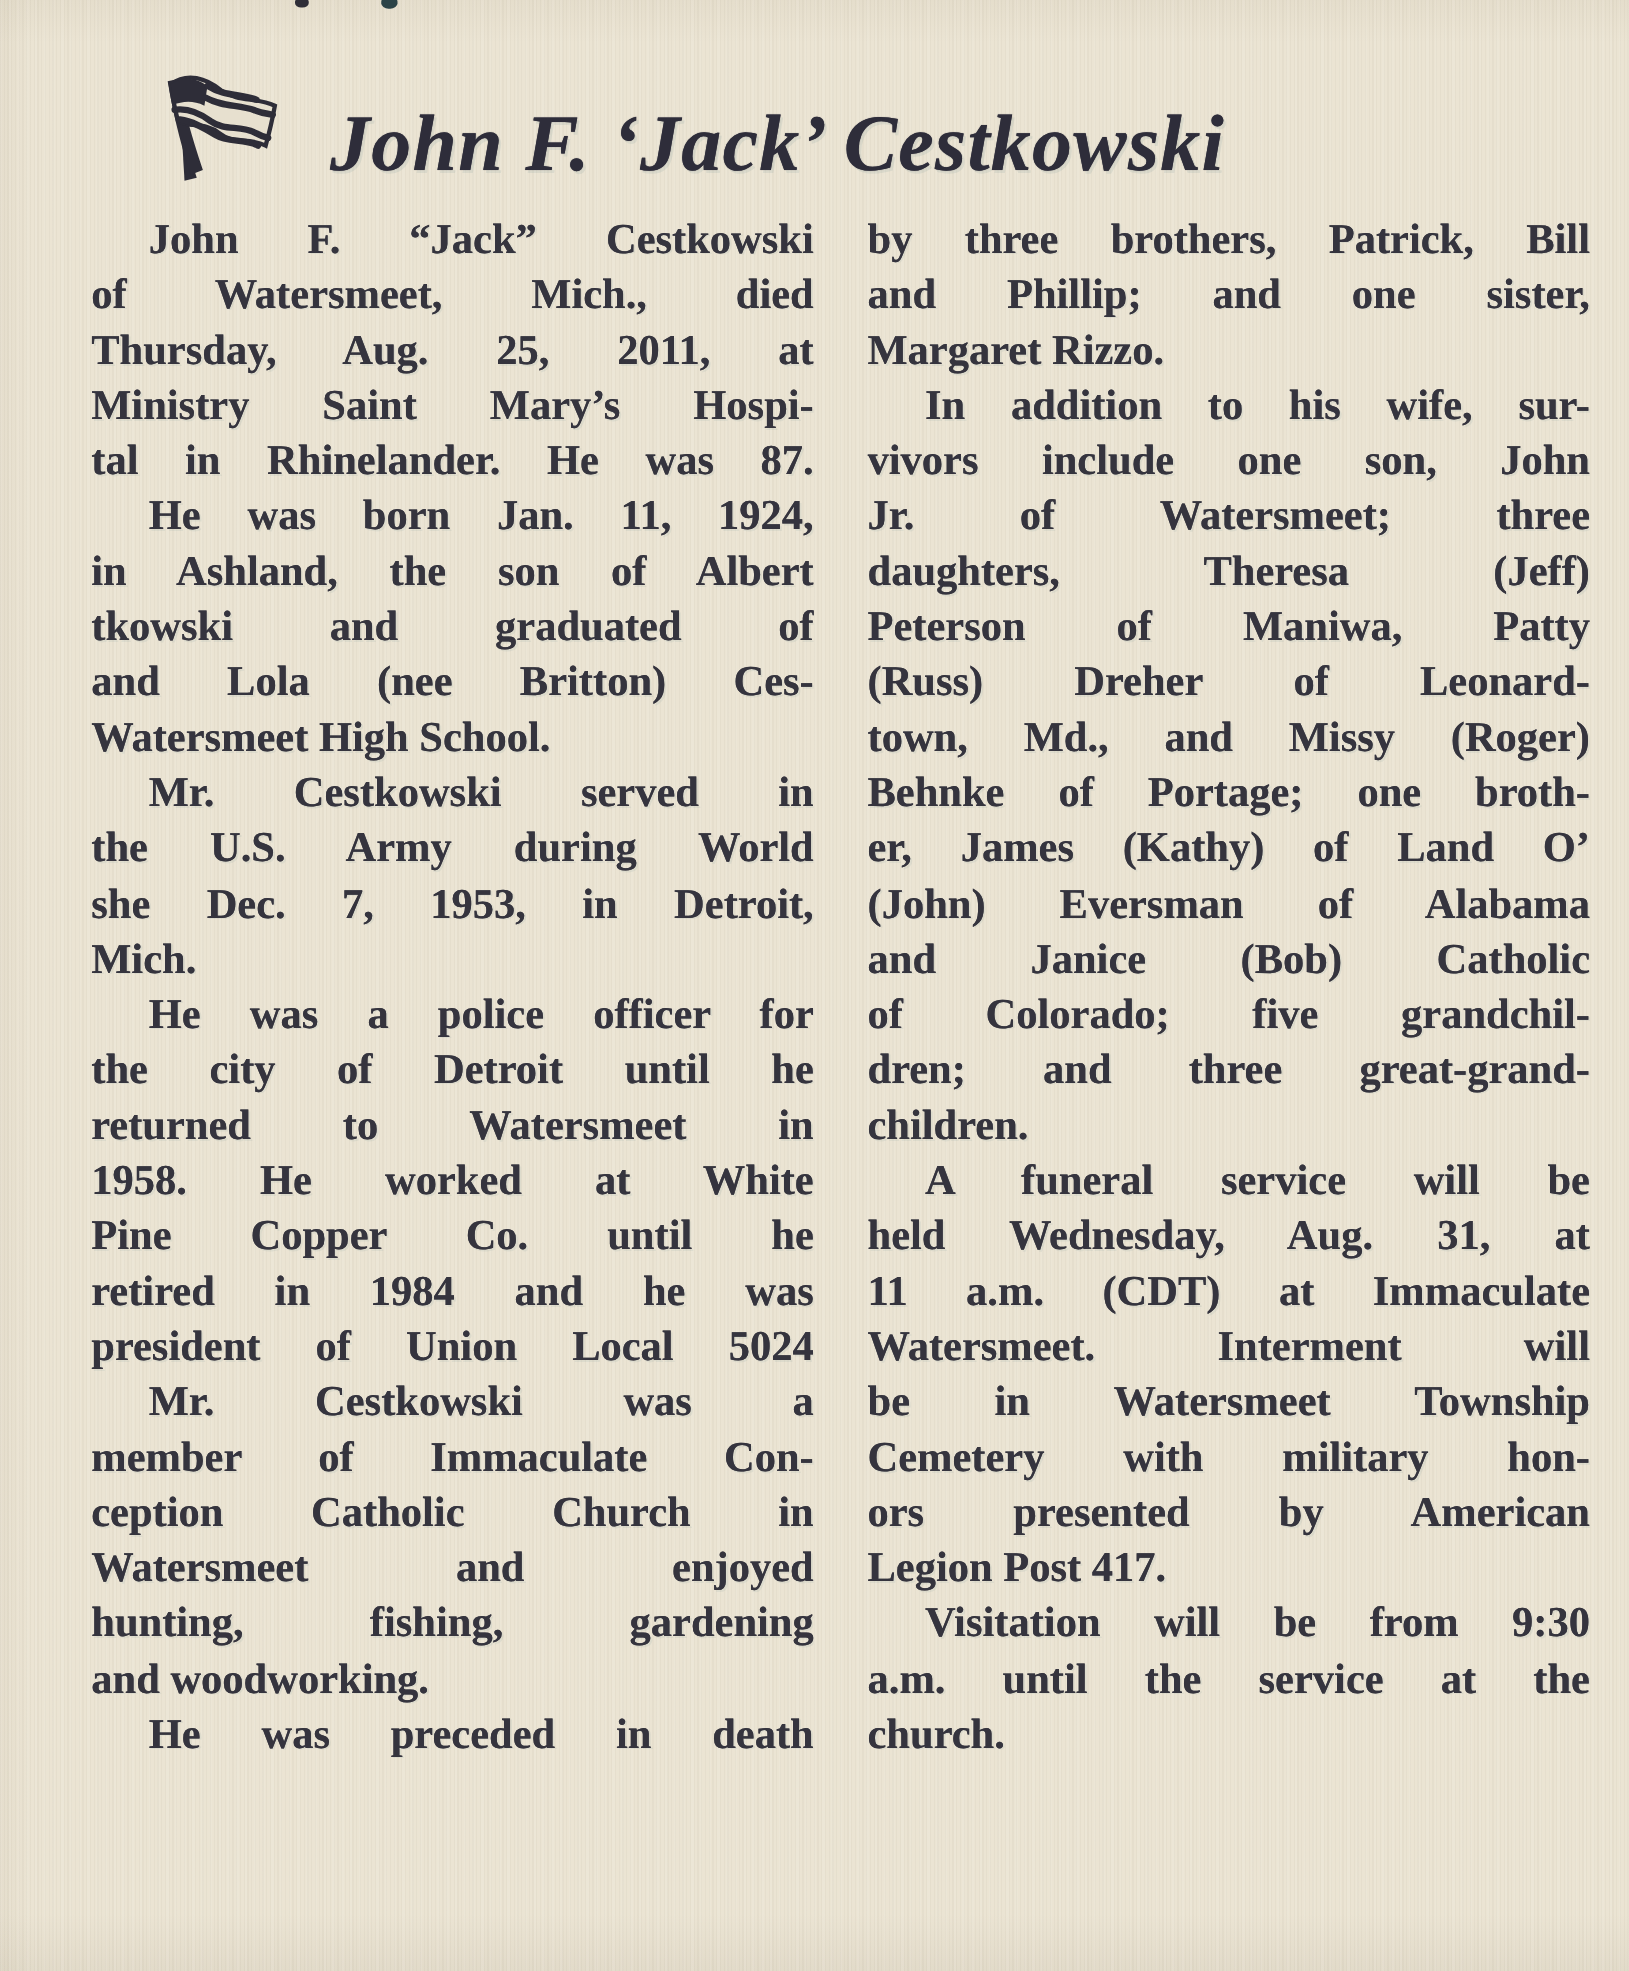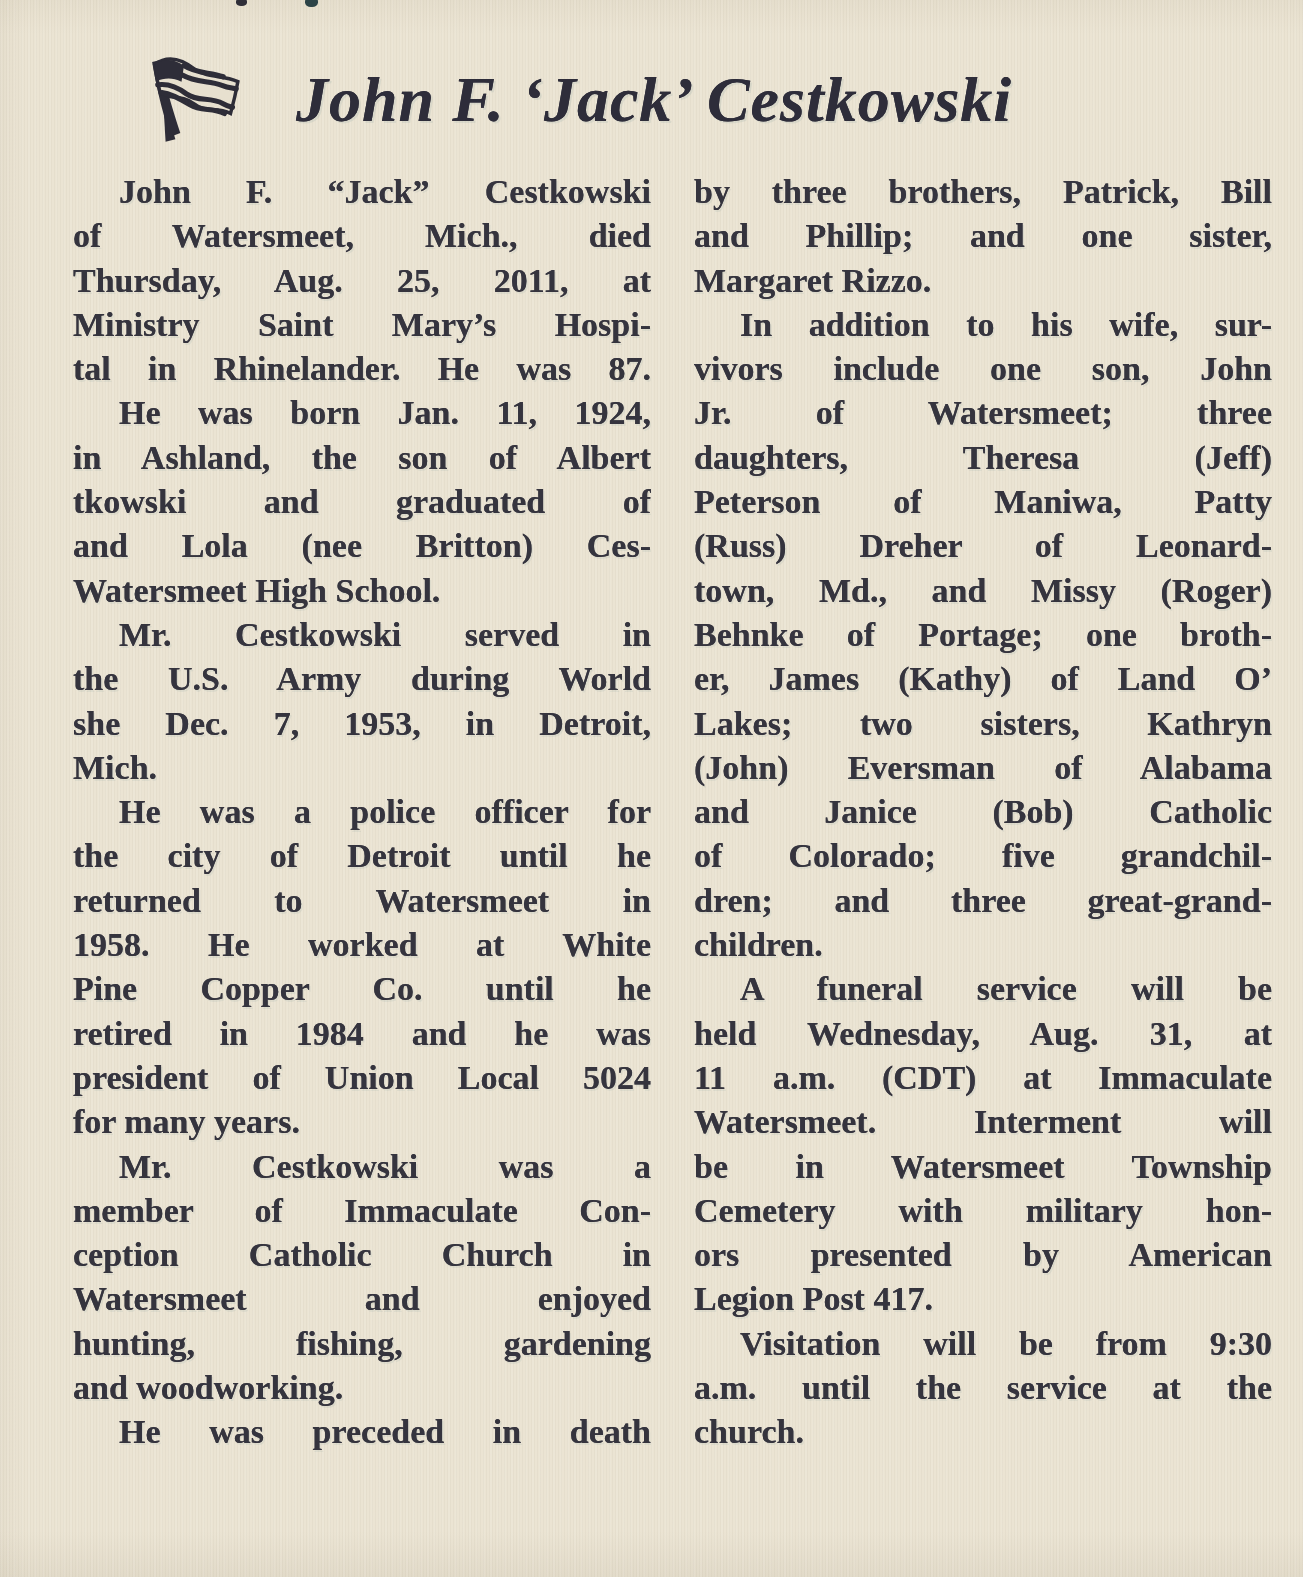--- a/index.html
+++ b/index.html
@@ -18,22 +18,22 @@
       repeating-linear-gradient(90deg, rgba(255,255,255,0.07) 0 2px, rgba(0,0,0,0) 2px 7px),
       linear-gradient(180deg, rgba(175,165,140,0.10) 0, rgba(0,0,0,0) 34px),
       linear-gradient(0deg, rgba(160,150,128,0.12) 0, rgba(0,0,0,0) 46px),
       linear-gradient(90deg, rgba(160,150,128,0.08) 0, rgba(0,0,0,0) 26px);
   }
   .clipping{position:absolute;inset:0;}
   .cutoff-mark{position:absolute;background:#2f2e38;border-radius:45%;}
   .cutoff-mark.m1{left:236px;top:-2px;width:11px;height:8px;}
   .cutoff-mark.m2{left:305px;top:-3px;width:13px;height:10px;background:#2c4347;}
   .header{
-    position:absolute;left:134px;top:48px;right:70px;height:104px;
-    display:flex;align-items:center;gap:40px;
+    position:absolute;left:116px;top:48px;right:70px;height:104px;
+    display:flex;align-items:flex-end;gap:26px;
   }
   .flag{flex:0 0 auto;width:122px;height:98px;}
   .title{
     font-size:64px;font-weight:bold;font-style:italic;
     color:var(--title-ink);letter-spacing:1px;white-space:nowrap;
     text-shadow:0 0 .6px currentColor, 2px 2px 0 rgba(70,120,130,0.10);
   }
   .col{
     position:absolute;top:170px;width:578px;
     font-size:34px;line-height:44.3px;
@@ -86,21 +86,20 @@
       <div class="line">the U.S. Army during World</div>
       <div class="line">she Dec. 7, 1953, in Detroit,</div>
       <div class="line end">Mich.</div>
       <div class="line indent">He was a police officer for</div>
       <div class="line">the city of Detroit until he</div>
       <div class="line">returned to Watersmeet in</div>
       <div class="line">1958. He worked at White</div>
       <div class="line">Pine Copper Co. until he</div>
       <div class="line">retired in 1984 and he was</div>
       <div class="line">president of Union Local 5024</div>
-      <div class="line end">for many years.</div>
       <div class="line indent">Mr. Cestkowski was a</div>
       <div class="line">member of Immaculate Con-</div>
       <div class="line">ception Catholic Church in</div>
       <div class="line">Watersmeet and enjoyed</div>
       <div class="line">hunting, fishing, gardening</div>
       <div class="line end">and woodworking.</div>
       <div class="line indent">He was preceded in death</div>
     </div>
 
   <div class="col col-right">
@@ -110,21 +109,20 @@
       <div class="line end">Margaret Rizzo.</div>
       <div class="line indent">In addition to his wife, sur-</div>
       <div class="line">vivors include one son, John</div>
       <div class="line">Jr. of Watersmeet; three</div>
       <div class="line">daughters, Theresa (Jeff)</div>
       <div class="line">Peterson of Maniwa, Patty</div>
       <div class="line">(Russ) Dreher of Leonard-</div>
       <div class="line">town, Md., and Missy (Roger)</div>
       <div class="line">Behnke of Portage; one broth-</div>
       <div class="line">er, James (Kathy) of Land O’</div>
-      <div class="line">Lakes; two sisters, Kathryn</div>
       <div class="line">(John) Eversman of Alabama</div>
       <div class="line">and Janice (Bob) Catholic</div>
       <div class="line">of Colorado; five grandchil-</div>
       <div class="line">dren; and three great-grand-</div>
       <div class="line end">children.</div>
       <div class="line indent">A funeral service will be</div>
       <div class="line">held Wednesday, Aug. 31, at</div>
       <div class="line">11 a.m. (CDT) at Immaculate</div>
       <div class="line">Watersmeet. Interment will</div>
       <div class="line">be in Watersmeet Township</div>

